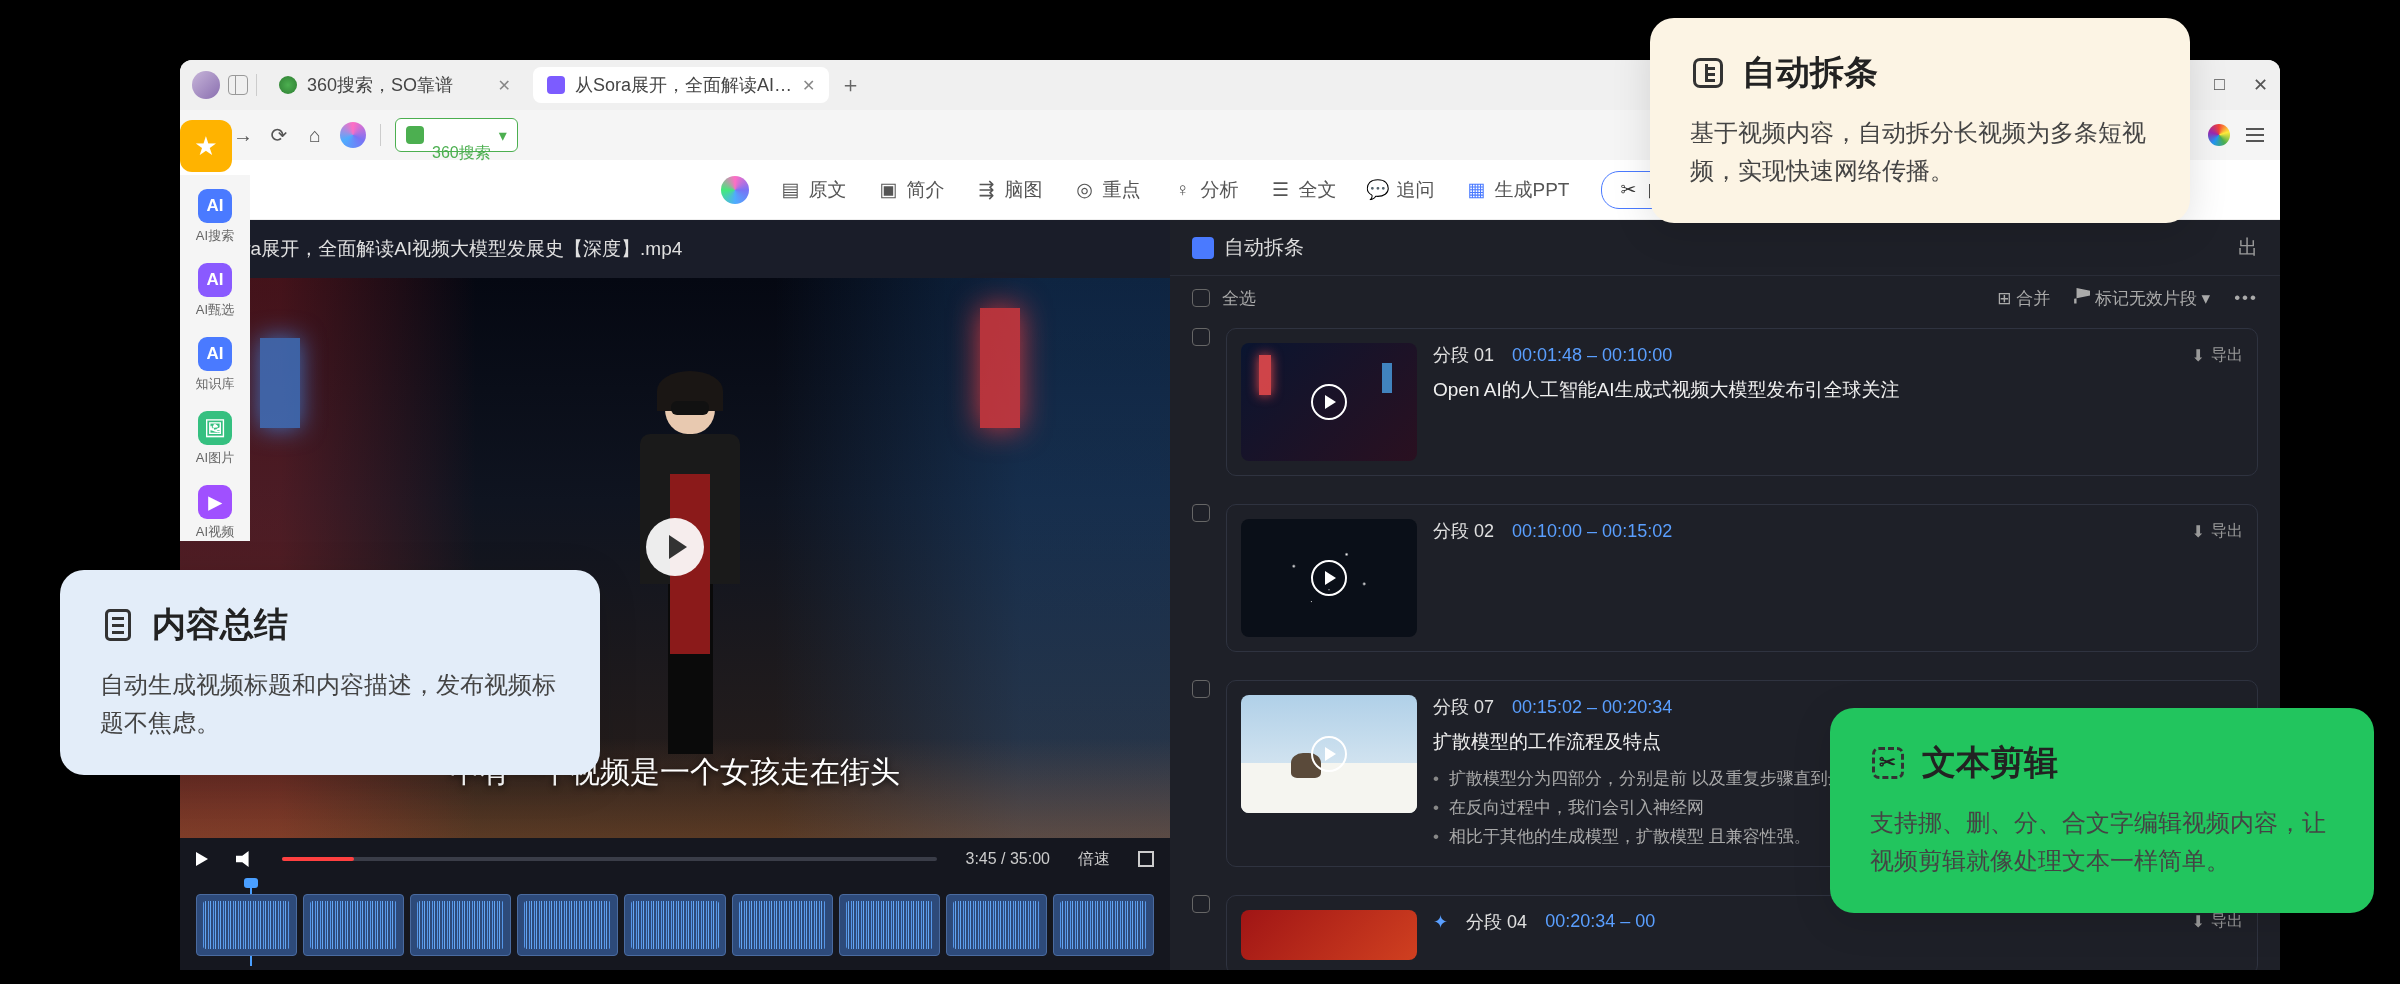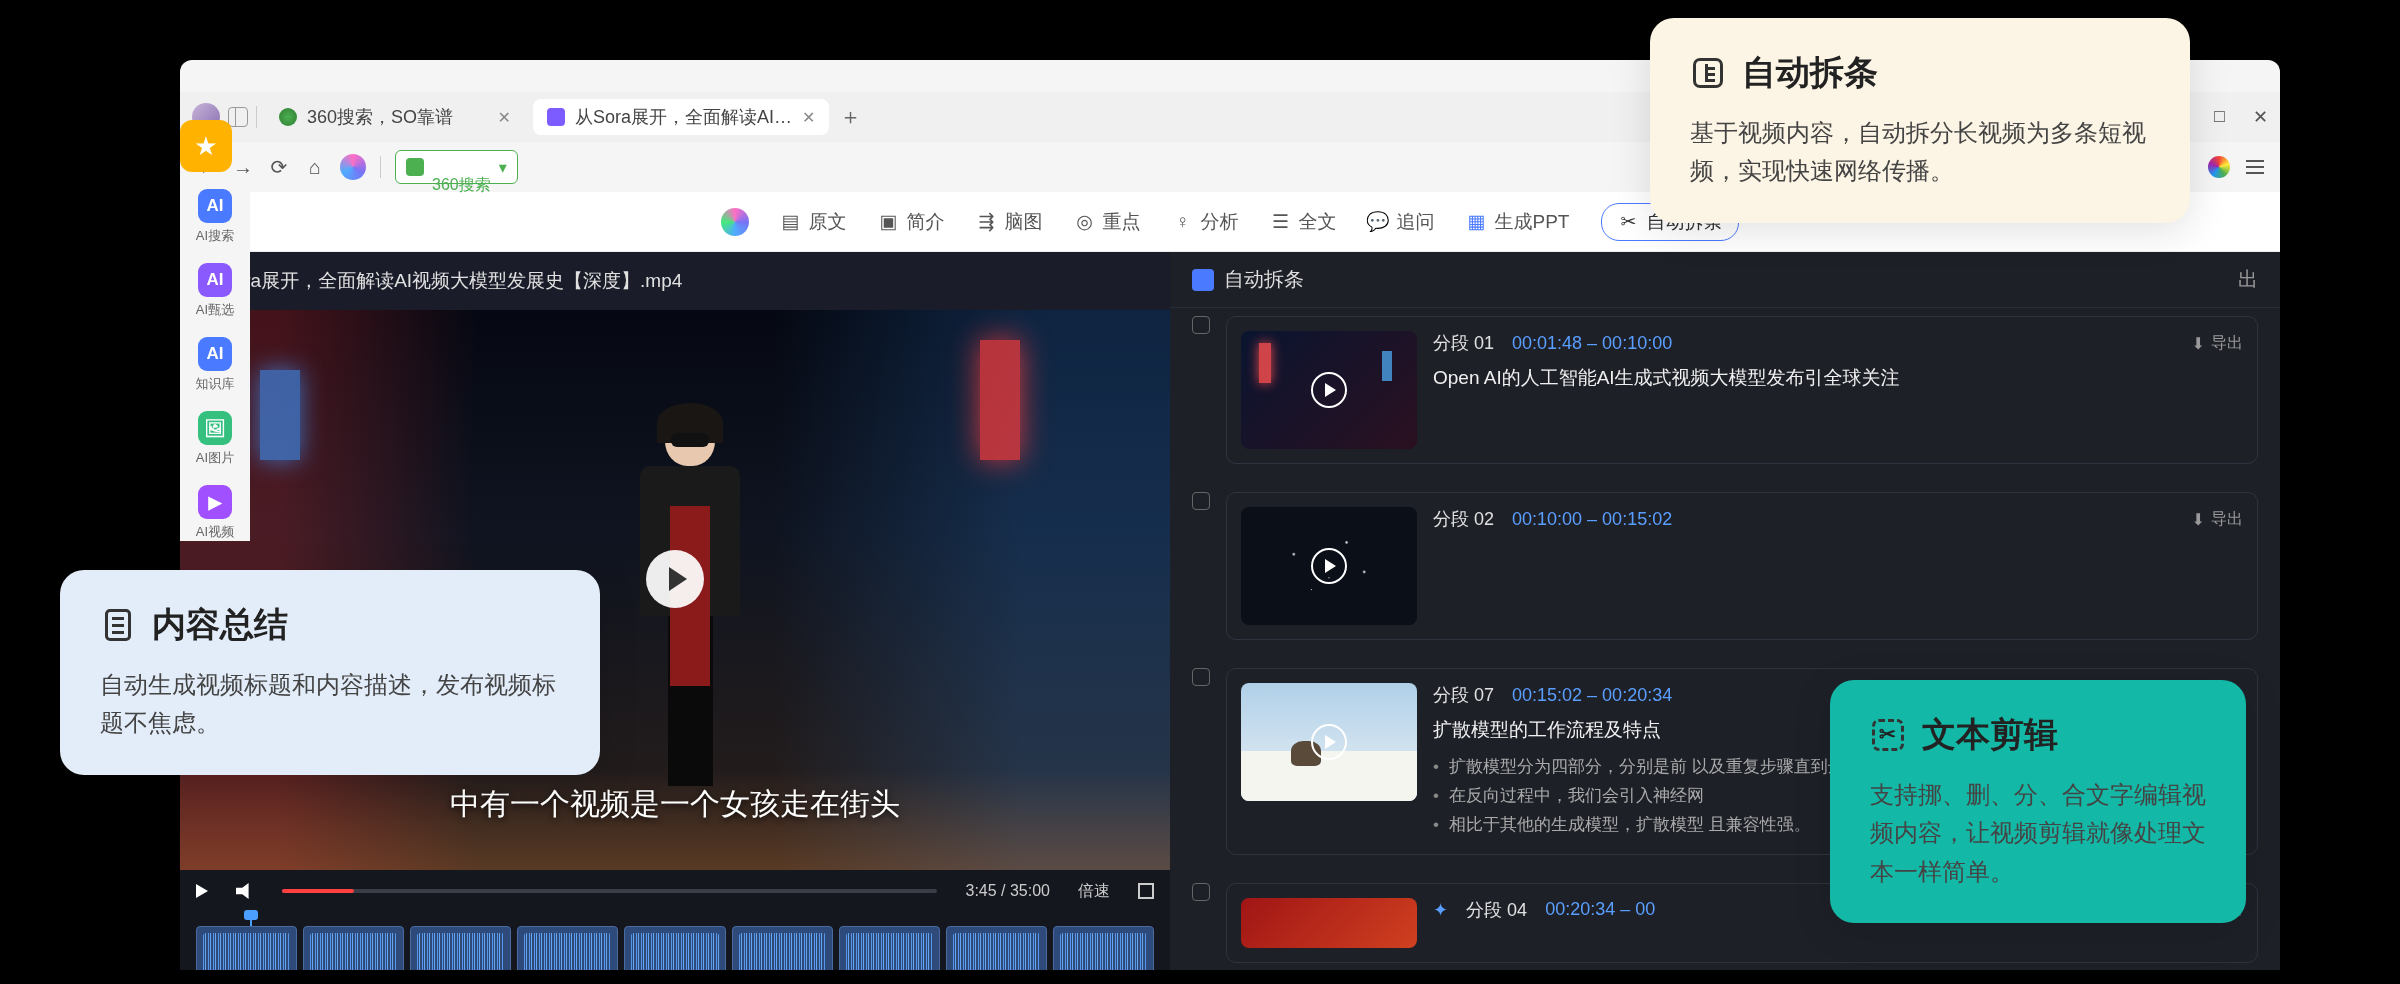--- a/index.html
+++ b/index.html
@@ -2,21 +2,21 @@
 <html><head>
 <meta charset="utf-8">
 <style>
 * { margin: 0; padding: 0; box-sizing: border-box; font-family: -apple-system, "PingFang SC", "Microsoft YaHei", sans-serif; }
 body { background: #000; width: 2400px; height: 984px; overflow: hidden; position: relative; }
 
 
 .browser { position: absolute; left: 180px; top: 60px; width: 2100px; height: 910px; background: #f5f5f5; border-radius: 12px 12px 0 0; overflow: hidden; box-shadow: 0 4px 40px rgba(0,0,0,0.3); }
 
 
-.tabbar { height: 50px; background: #f0f0f0; display: flex; align-items: center; padding: 0 12px; gap: 8px; margin-top: 32px; }
+.tabbar { height: 50px; background: #f0f0f0; display: flex; align-items: center; padding: 0 12px; gap: 8px; }
 .avatar { width: 28px; height: 28px; border-radius: 50%; background: linear-gradient(135deg,#c7b5d9,#8a6fb0); }
 .tab-ctrl-icon { width: 20px; height: 20px; border: 1.5px solid #999; border-radius: 4px; display: flex; }
 .tab-ctrl-icon::before { content:""; width:6px; border-right:1.5px solid #999; }
 .divider { width: 1px; height: 22px; background: #ccc; }
 .tab { height: 36px; background: #fff; border-radius: 8px; display: flex; align-items: center; padding: 0 14px; gap: 10px; font-size: 18px; color: #444; min-width: 260px; }
 .tab.inactive { background: transparent; }
 .tab-favicon { width: 18px; height: 18px; border-radius: 50%; }
 .fav-360 { background: radial-gradient(circle,#4caf50,#2e7d32); }
 .fav-purple { background: #7c5cff; border-radius: 4px; }
 .tab-close { color: #888; font-size: 16px; margin-left: auto; }
@@ -120,21 +120,21 @@
 .seg-bullets li { display: flex; gap: 10px; }
 .seg-bullets li::before { content: "•"; color: #888; }
 
 
 .callout { position: absolute; border-radius: 24px; padding: 32px 40px; box-shadow: 0 8px 40px rgba(0,0,0,0.12); }
 .callout-title { display: flex; align-items: center; gap: 16px; font-size: 34px; font-weight: 700; color: #222; margin-bottom: 18px; }
 .callout-desc { font-size: 24px; color: #444; line-height: 1.6; }
 .callout-icon { width: 36px; height: 36px; display: flex; align-items: center; justify-content: center; }
 .callout.c1 { left: 1650px; top: 18px; width: 540px; background: #fcf4e4; }
 .callout.c2 { left: 60px; top: 570px; width: 540px; background: #e3edf9; }
-.callout.c3 { left: 1830px; top: 680px; width: 416px; background: #14b8a6; }
+.callout.c3 { left: 1830px; top: 708px; width: 544px; background: #22c55e; }
 
 .icon-split{ width:30px; height:30px; border:3px solid #333; border-radius:7px; position:relative; }
 .icon-split::before{ content:""; position:absolute; left:9px; top:3px; bottom:3px; width:3px; background:#333; }
 .icon-split::after{ content:""; position:absolute; right:5px; top:6px; width:9px; height:3px; background:#333; box-shadow:0 6px 0 #333, 0 12px 0 #333; }
 .icon-doc{ width:26px; height:32px; border:3px solid #333; border-radius:5px; position:relative; }
 .icon-doc::after{ content:""; position:absolute; left:4px; top:5px; width:12px; height:3px; background:#333; box-shadow:0 7px 0 #333, 0 14px 0 #333; }
 .icon-edit{ width:32px; height:32px; border:3px dashed #333; border-radius:7px; position:relative; }
 .icon-edit::after{ content:"✂"; position:absolute; left:4px; top:0; font-size:20px; }
 
 
@@ -302,20 +302,29 @@
             <div class="wave"></div>
           </div>
       </div>
     </div>
 
     <div class="segments-panel">
       <div class="seg-header">
         <span class="seg-header-icon"></span>
         <span>自动拆条</span>
         <span style="margin-left:auto;color:#999">出</span>
+      </div>
+      <div class="seg-toolbar">
+        <div class="checkbox"></div>
+        <span>全选</span>
+        <div class="seg-tool-right">
+          <span>⊞ <span>合并</span></span>
+          <span><span class="flag-icon"></span> <span>标记无效片段</span> ▾</span>
+          <span class="dots">•••</span>
+        </div>
       </div>
       <div class="seg-list">
 
         <div style="display:flex;gap:16px;align-items:flex-start;margin-bottom:14px">
           <div class="checkbox seg-check"></div>
           <div class="seg-card" style="flex:1">
             <div class="seg-thumb thumb1">
               <div class="thumb-neon"></div>
                 <div class="thumb-neon2"></div>
               <div class="seg-play"></div>

